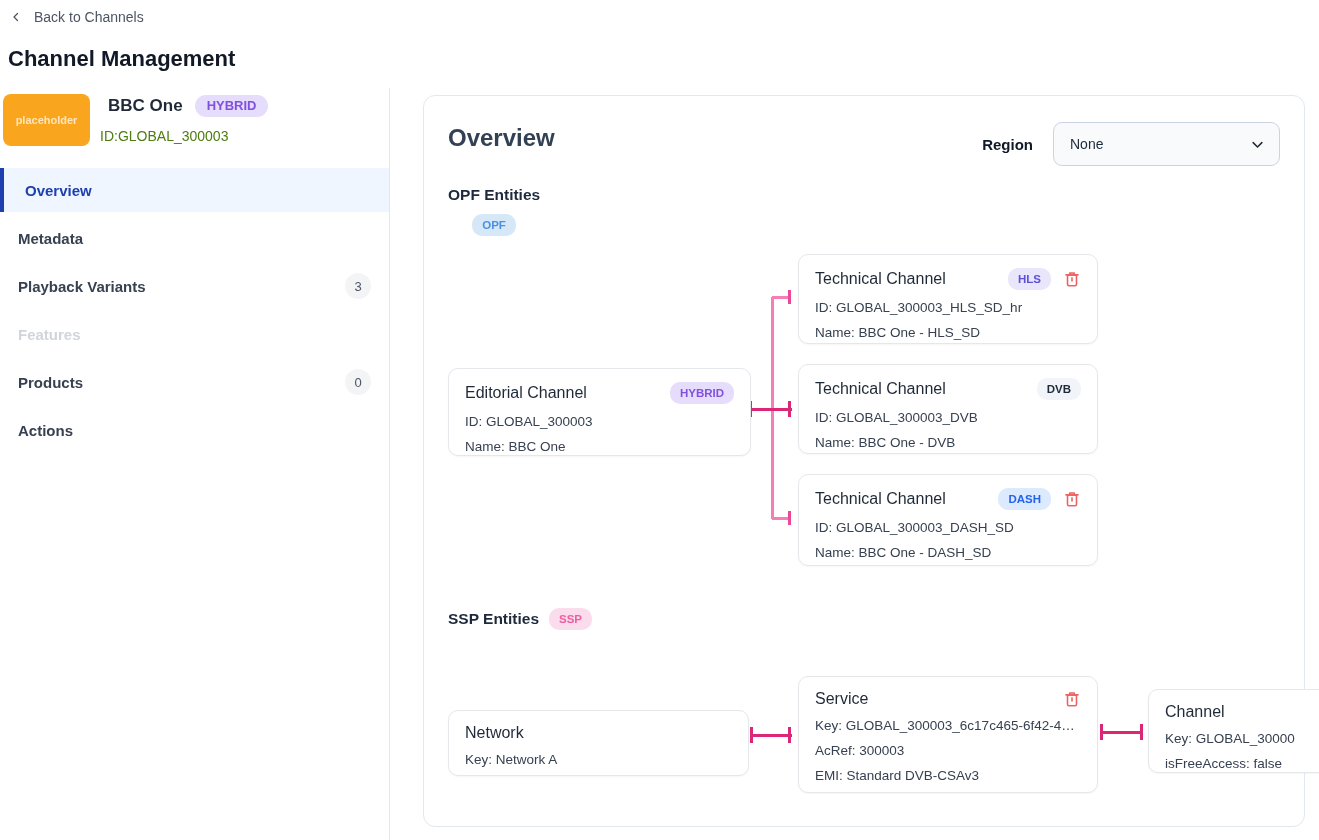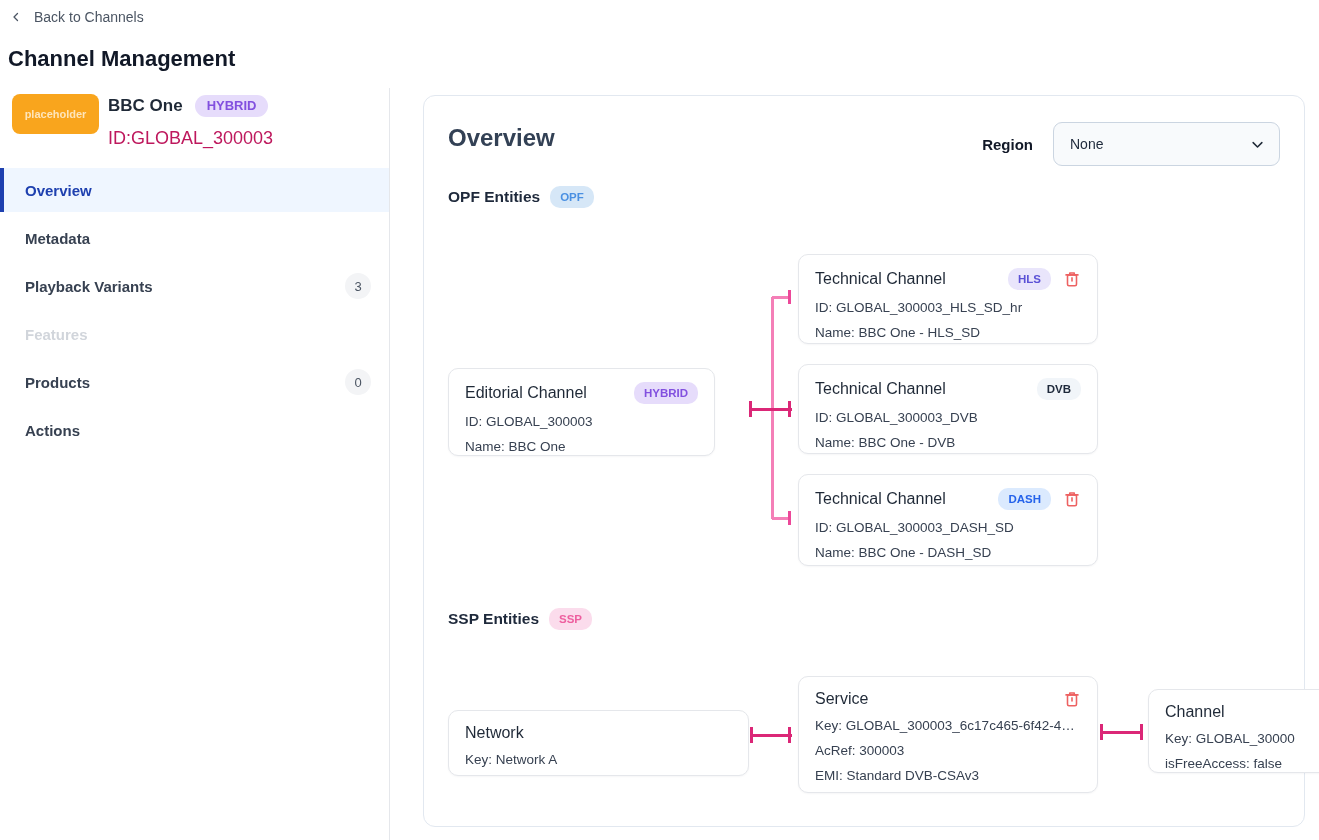--- a/index.html
+++ b/index.html
@@ -8,71 +8,71 @@
 
   
   .back-link { position:absolute; left:10px; top:9px; display:flex; align-items:center;
     gap:12px; font-size:14px; color:#4b5563; cursor:pointer; }
   .page-title { position:absolute; left:8px; top:46px; font-size:22px; font-weight:800; color:#111827; }
 
   
   .sidebar { position:absolute; left:0; top:88px; width:390px; height:752px;
     border-right:1px solid #e5e7eb; }
   .chan-summary { position:relative; height:72px; }
-  .chan-thumb { position:absolute; left:12px; top:6px; width:87px; height:40px;
+  .chan-thumb { position:absolute; left:3px; top:6px; width:87px; height:52px;
     background:#f9a51d; border-radius:8px; display:flex; align-items:center; justify-content:center; }
   .chan-thumb span { font-size:11px; font-weight:700; color:rgba(255,240,214,0.85); }
   .chan-title-row { position:absolute; left:108px; top:7px; display:flex; align-items:center; gap:12px; }
   .chan-name { font-size:17px; font-weight:700; color:#1f2937; }
-  .chan-id { position:absolute; left:108px; top:40px; font-size:18px; color:#be185d; }
+  .chan-id { position:absolute; left:100px; top:40px; font-size:14px; color:#4d7c0f; }
 
   .badge { display:inline-block; border-radius:11px; padding:3px 12px;
     font-size:13px; font-weight:600; line-height:16px; }
   .badge-hybrid { background:#e6dcfb; color:#8250df; }
   .badge-sm { padding:3px 10px; font-size:11.5px; border-radius:10px; }
   .badge-opf  { background:#d6e7f7; color:#4a90e2; }
   .badge-ssp  { background:#fbdcec; color:#ee5f9f; }
   .badge-hls  { background:#e9e5fb; color:#5b51d6; }
   .badge-dvb  { background:#f1f5f9; color:#1e293b; }
   .badge-dash { background:#dbeafe; color:#2563eb; }
 
   .nav { position:absolute; left:0; top:80px; width:389px; }
   .nav-item { position:relative; height:44px; margin-bottom:4px; display:flex; align-items:center;
-    padding-left:25px; padding-right:18px; font-size:15px; font-weight:600; color:#374151; cursor:pointer; }
+    padding-left:18px; padding-right:18px; font-size:15px; font-weight:600; color:#374151; cursor:pointer; }
   .nav-item.active { background:#eff6ff; color:#1e40af; border-left:4px solid #1e40af; padding-left:21px; }
   .nav-item.disabled { color:#d1d5db; cursor:default; }
   .nav-count { margin-left:auto; width:26px; height:26px; border-radius:50%; background:#f3f4f6;
     color:#4b5563; font-size:13px; font-weight:500; display:flex; align-items:center; justify-content:center; }
 
   
   .panel { position:absolute; left:423px; top:95px; width:882px; height:732px;
     background:#ffffff; border:1px solid #e2e8f0; border-radius:12px; }
   .panel-title { position:absolute; left:24px; top:28px; font-size:24px; font-weight:700; color:#334155; }
   .region-group { position:absolute; right:24px; top:26px; height:44px; display:flex; align-items:center; gap:20px;justify-content:space-between; }
   .region-label { font-size:15px; font-weight:600; color:#111827; }
   .region-select { width:227px; height:44px; background:#f8fafc; border:1px solid #cbd5e1; border-radius:9px;
     display:flex; align-items:center; justify-content:space-between; padding:0 14px 0 16px;
     font-size:14px; color:#1e293b; cursor:pointer; }
 
   .section-heading { position:absolute; display:flex; align-items:center; gap:10px; }
   .section-heading .sh-text { font-size:15.5px; font-weight:700; color:#1e293b; }
-  .sh-opf { left:24px; top:90px; }
+  .sh-opf { left:24px; top:90px;flex-direction:column; }
   .sh-ssp { left:24px; top:512px; }
 
   
   .ecard { position:absolute; background:#ffffff; border:1px solid #e5e7eb; border-radius:10px;
     padding:13px 16px; box-shadow:0 1px 2px rgba(15,23,42,0.04); z-index:2; }
   .ecard-head { display:flex; align-items:center; justify-content:space-between; }
   .ecard-title { font-size:16px; font-weight:400; color:#1f2937; }
   .ecard-right { display:flex; align-items:center; gap:12px; }
   .ecard-line { margin-top:10px; font-size:13.5px; color:#374151; white-space:nowrap;
     overflow:hidden; text-overflow:ellipsis; }
   .trash-btn { background:none; border:none; padding:0; cursor:pointer; display:flex; align-items:center; }
 
-  .card-editorial { left:24px;  top:272px; width:267px; height:88px; }
+  .card-editorial { left:24px;  top:272px; width:303px; height:88px; }
   .card-hls       { left:374px; top:158px; width:300px; height:90px; }
   .card-dvb       { left:374px; top:268px; width:300px; height:90px; }
   .card-dash      { left:374px; top:378px; width:300px; height:92px; }
   .card-network   { left:24px;  top:603px; width:301px; height:66px;margin-top:11px; }
   .card-service   { left:374px; top:580px; width:300px; height:117px; }
   .card-channel   { left:724px; top:593px; width:300px; height:84px; }
 
   
   .conn { position:absolute; z-index:1; }
   .pink-light { background:#f47fb7; }

